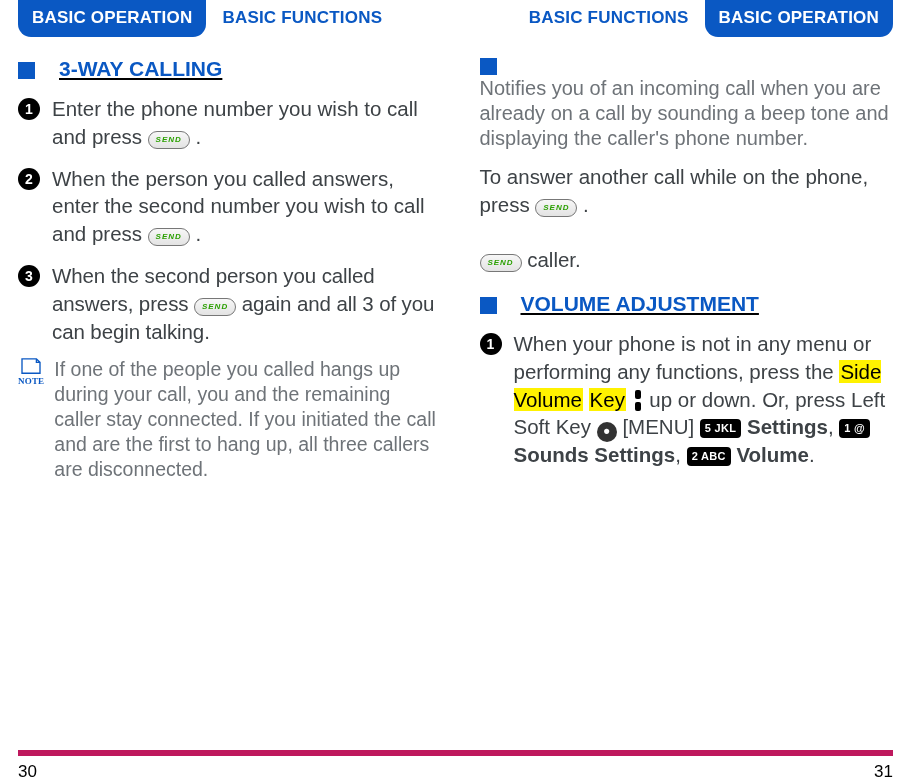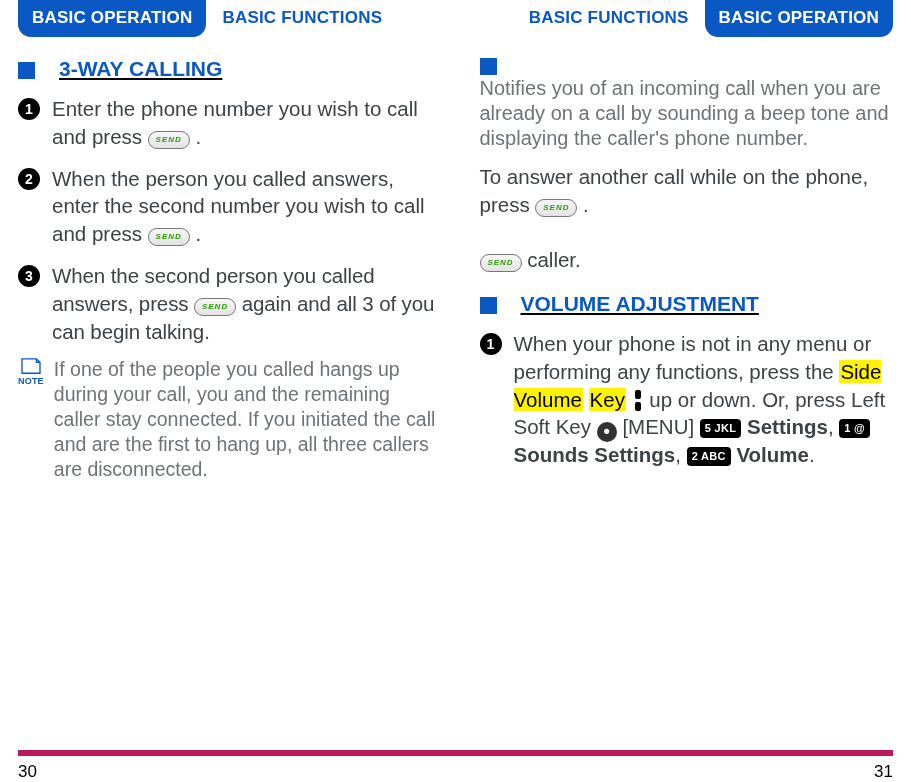--- a/index.html
+++ b/index.html
@@ -39,21 +39,21 @@
   .step { display:flex; gap: 12px; margin-top: 14px; }
   .num-badge {
     width: 22px; height: 22px; border-radius: 50%; background:#000; color:#fff;
     font-weight:700; font-size:14px; display:flex; align-items:center; justify-content:center;
     flex: 0 0 22px; margin-top: 3px;
   }
 
   .note { display:flex; gap:10px; margin-top: 12px; color:#6e7378; font-size:19.5px; line-height:1.28; }
   .note-icon { flex: 0 0 24px; display:flex; flex-direction:column; align-items:center; font-size:10px; color:#0a58c3; }
   .note-icon svg { width:22px; height:18px; }
-  .note-icon .lbl { font-size:9px; font-weight:700; color:#0a58c3; letter-spacing:0.2px; margin-top:1px; }
+  .note-icon .lbl { font-size:9px; font-weight:700; color:#0a58c3; letter-spacing:0.2px; margin-top:1px;font-family:Liberation Serif, serif; }
 
   .send-btn {
     display:inline-block; width:42px; height:18px; border:1px solid #777; border-radius:10px;
     background:linear-gradient(to bottom,#f7f7f7,#e3e3e3);
     font-size:8px; color:#2aa000; font-weight:700; text-align:center; line-height:16px;
     letter-spacing:1px; position:relative; top:-2px;font-style:italic;
   }
   .dot-key {
     display:inline-flex; width:20px; height:20px; border-radius:50%; background:#333;
     color:#fff; align-items:center; justify-content:center; font-size:18px; position:relative; top:3px;

